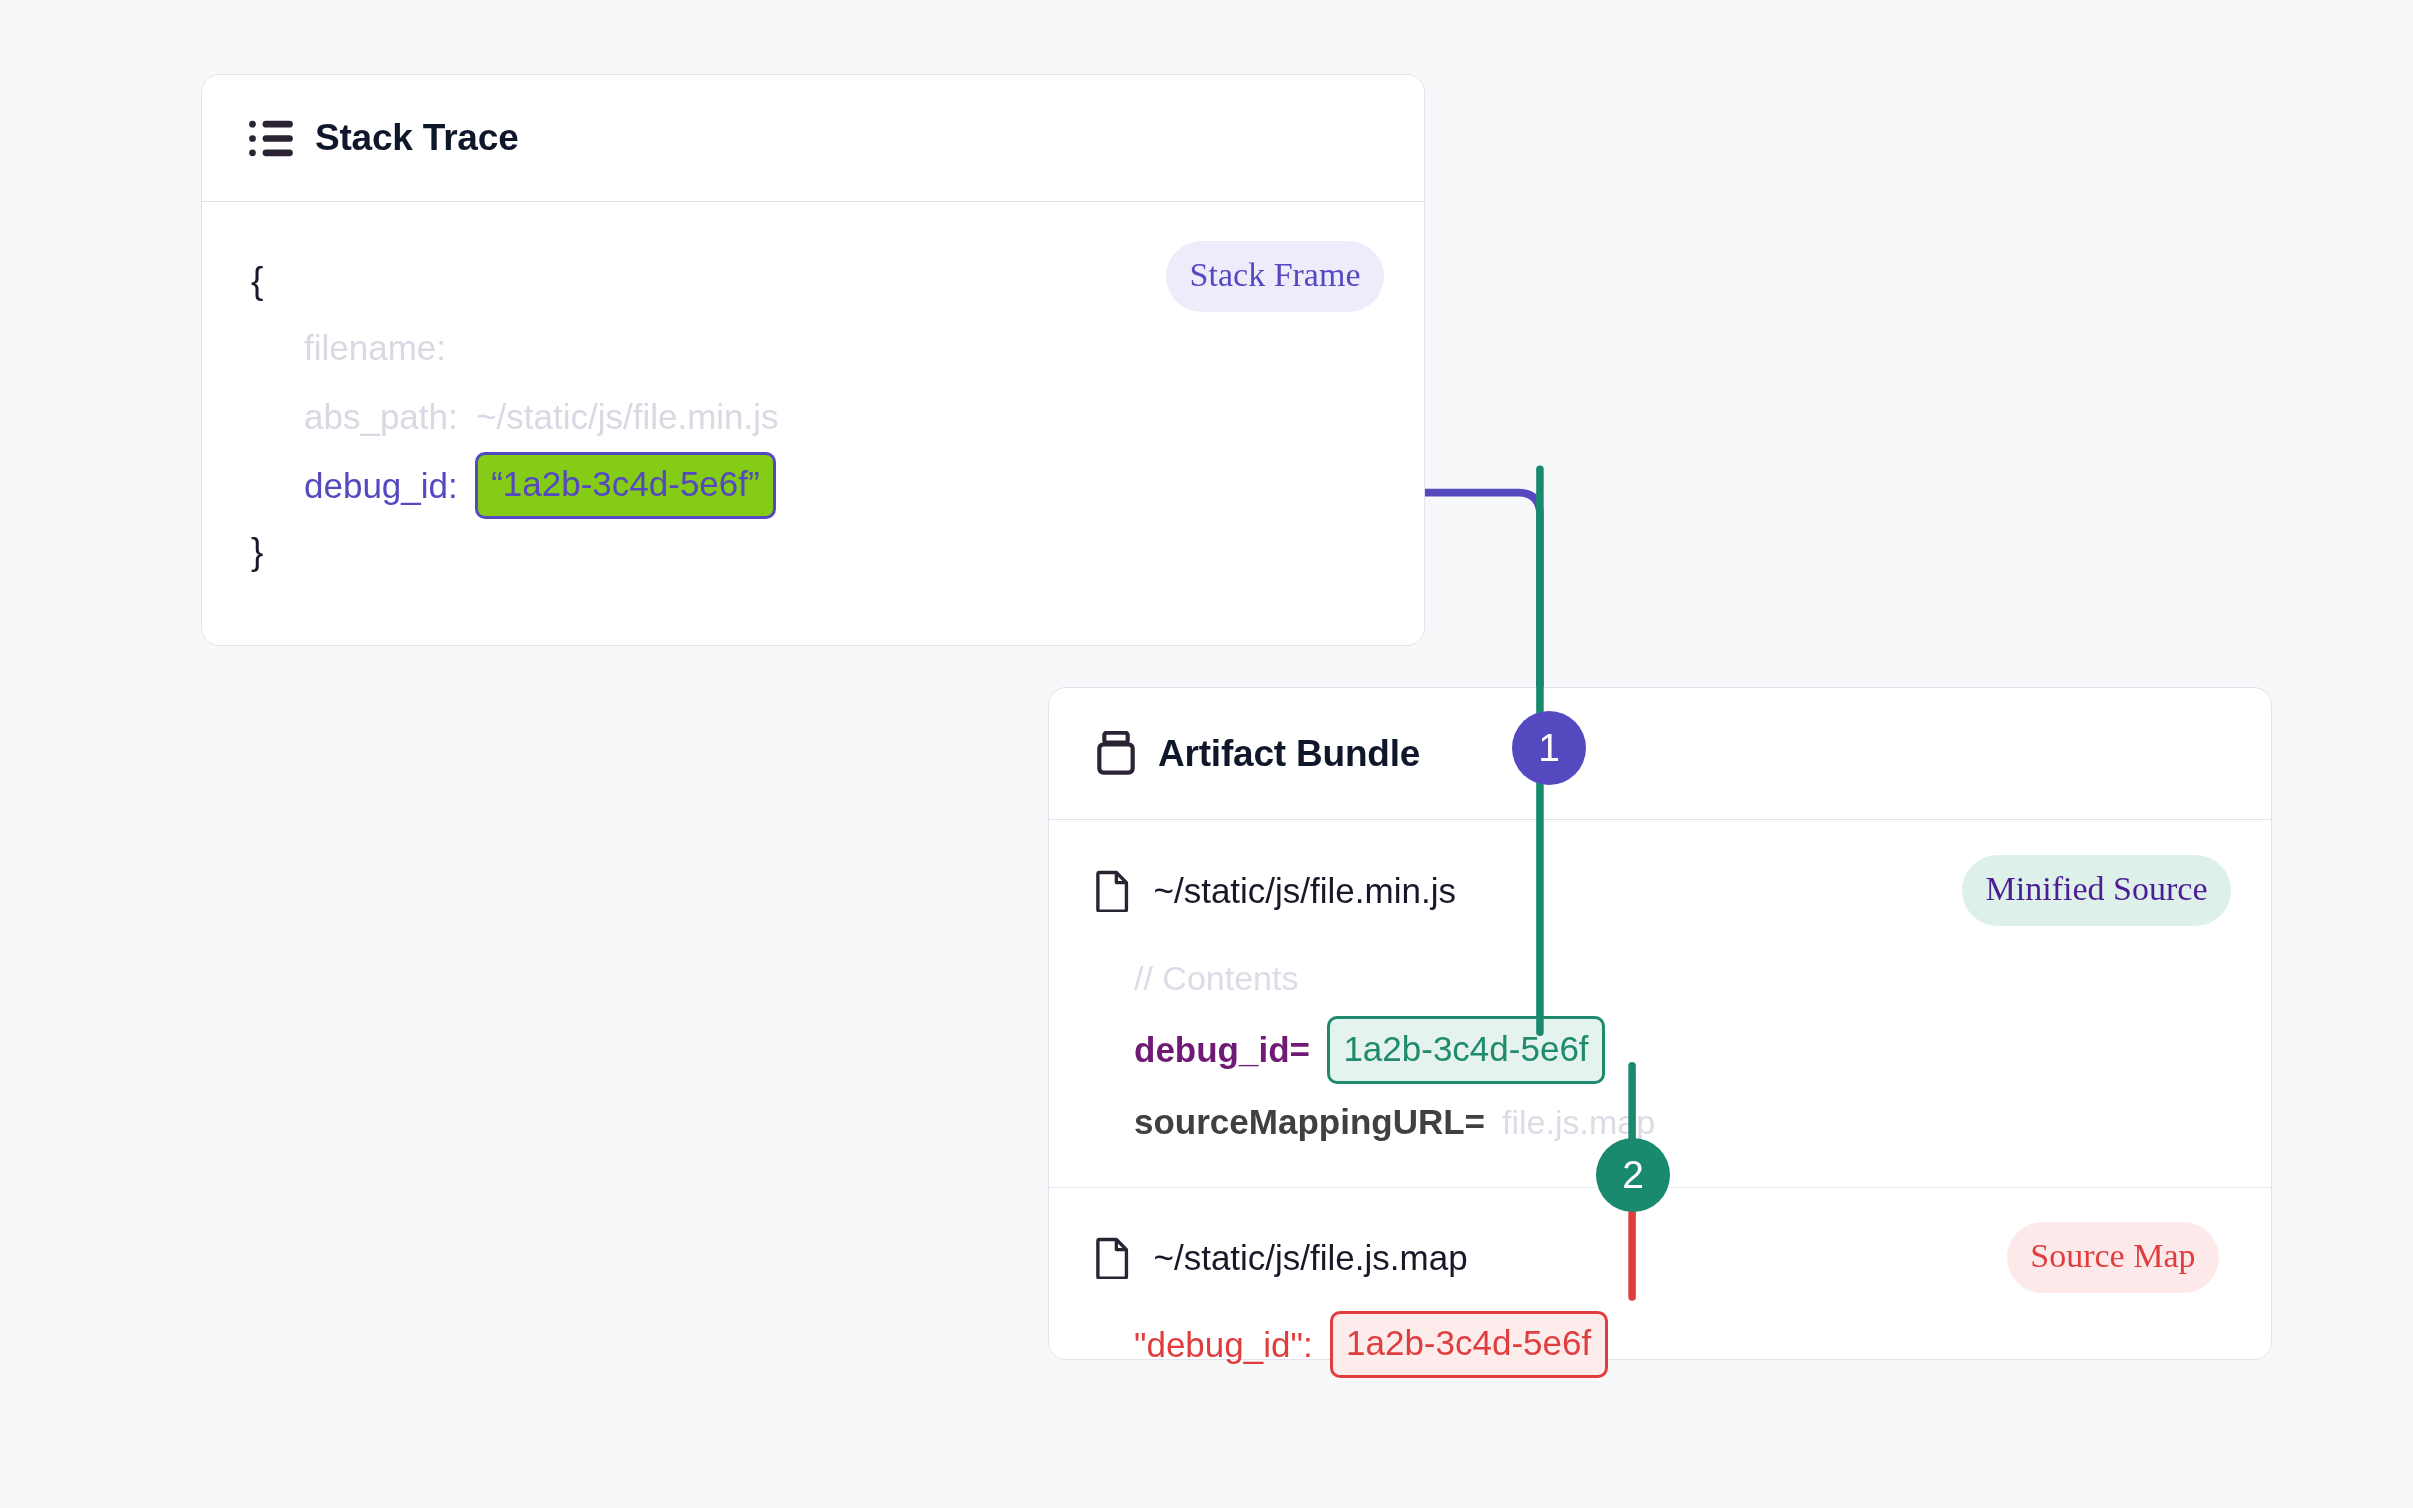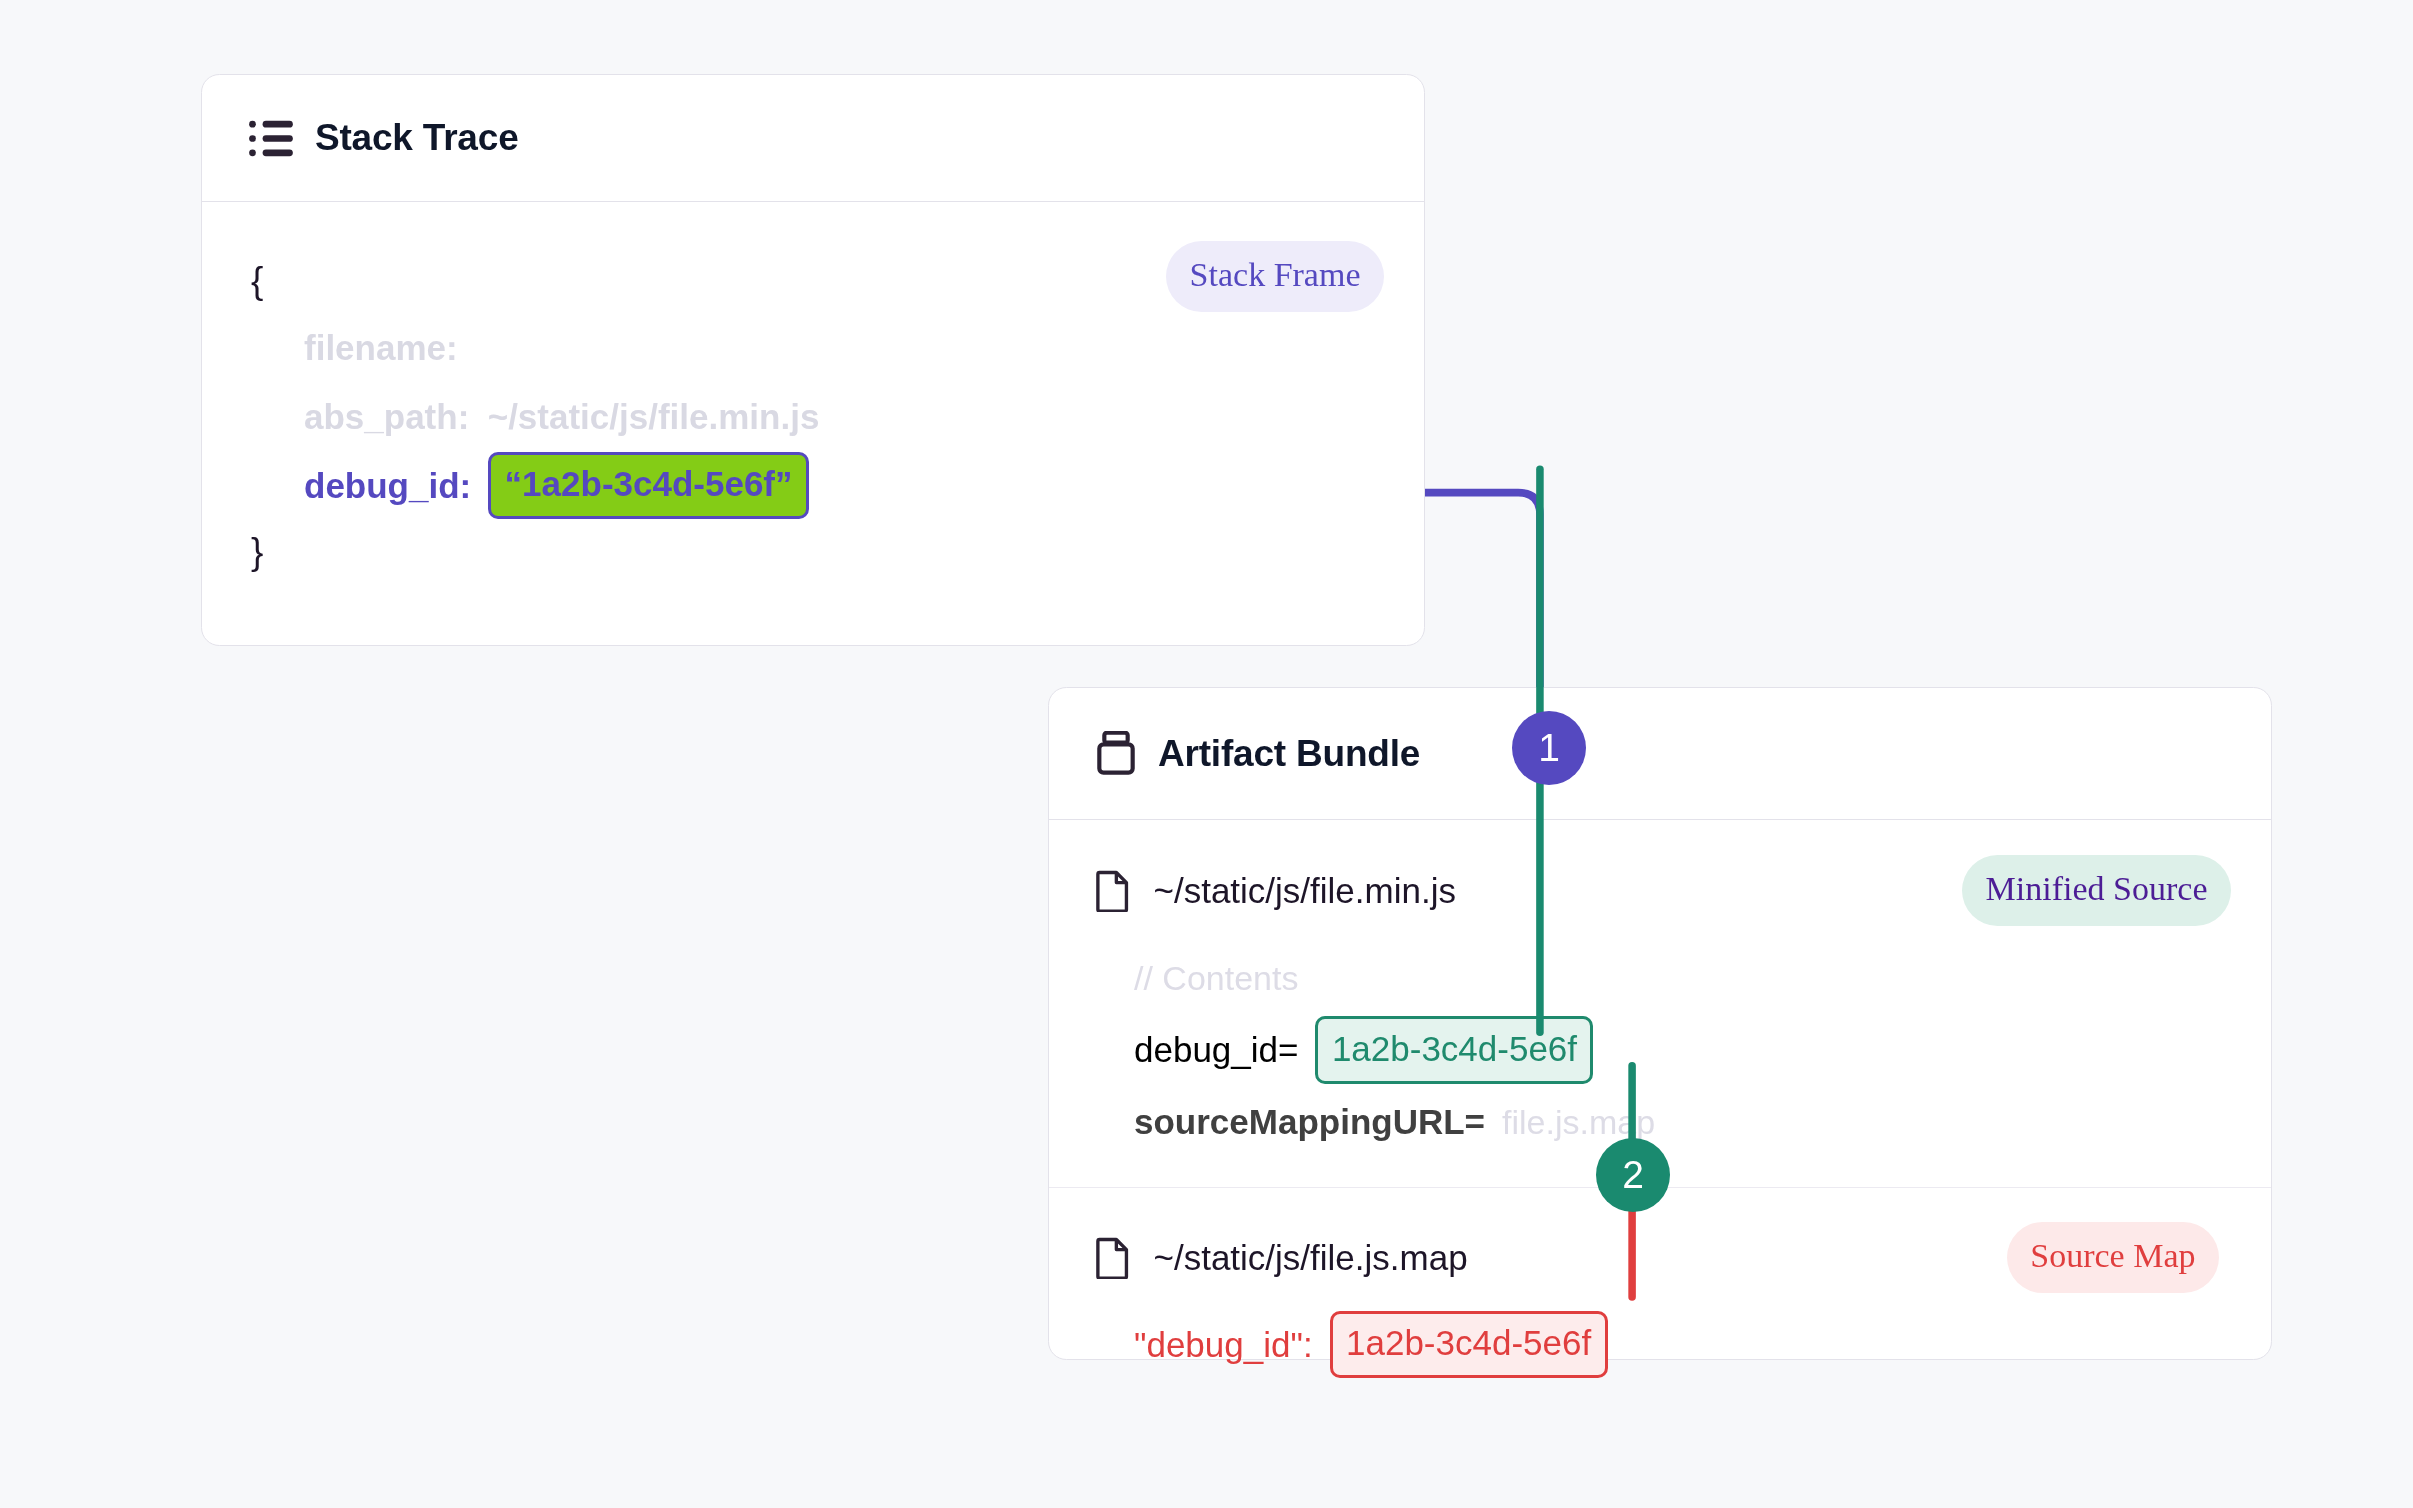--- a/index.html
+++ b/index.html
@@ -79,21 +79,20 @@
     position: relative;
     padding: 47px 0 0 0;
     height: 442px;
   }
 
   .code-line {
     font-family: "Liberation Sans", sans-serif;
     font-size: 35px;
     line-height: 69px;
     white-space: nowrap;
-    font-weight: bold;
   }
 
   .brace {
     color: #1d1528;
     font-size: 37px;
     font-weight: 500;
     padding-left: 49px;
     line-height: 64px;
   }
 
@@ -195,21 +194,21 @@
     white-space: nowrap;
   }
 
   .ab-kv {
     display: flex;
     align-items: center;
     padding-left: 85px;
     height: 72px;
   }
   .ab-kv .k { font-size: 35px; margin-right: 17px; white-space: nowrap; }
-  .k-green { color: #000000; }
+  .k-green { color: #701a75; font-weight: bold; }
   .k-red   { color: #e03e3e; }
   .k-muted { color: #404040; font-weight: bold; }
   .v-muted { color: #dddce6; font-size: 34px; }
 
   #ab-debugid-chip {
     border: 3.4px solid #1f8a6d;
     background: #e4f3ee;
     color: #1f8a6d;
     padding: 11.7px 13.4px 15px 13.4px;
     position: relative;

